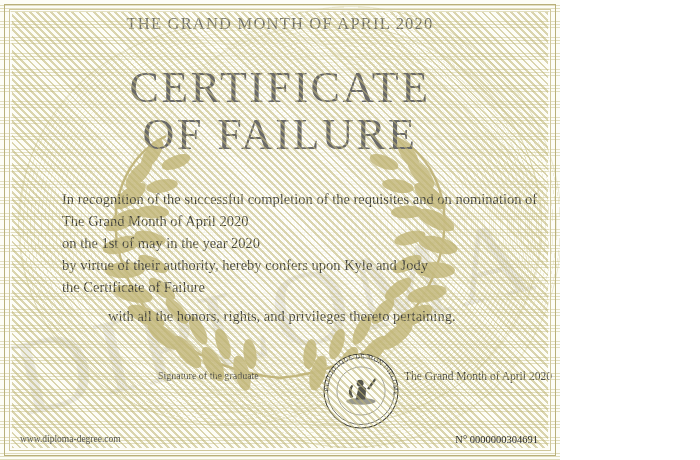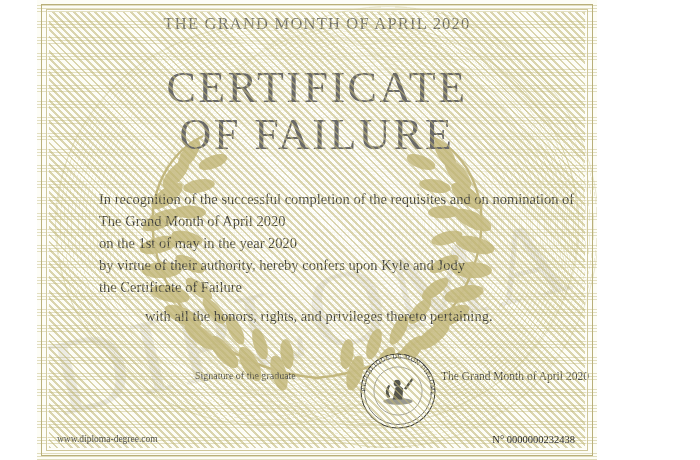--- a/index.html
+++ b/index.html
@@ -8,21 +8,20 @@
     background: #ffffff;
   }
   #certificate {
     position: relative;
     width: 560px;
     height: 460px;
     overflow: hidden;
     background: #fdfdf6;
     font-family: "Liberation Serif", serif;
     color: #3a3a3a;
-    margin-left: 37px;
   }
 
   
   .bg-base {
     position: absolute;
     inset: 0;
     background:
       repeating-linear-gradient(
         0deg,
         rgba(200,193,140,0.55) 0px,
@@ -299,15 +298,15 @@
       <path d="M57 47 l9 -12 l2 1.4 l-8.5 12.2 z"></path>
       <path d="M38 58 q-5 -8 1 -15 l2 1 q-4 6 0 13 z"></path>
     </g>
   </svg>
 
   <div class="frame-band"></div>
   <div class="frame-outer"></div>
   <div class="frame-inner"></div>
 
   <div class="footer-left">www.diploma-degree.com</div>
-  <div class="footer-right">N° 0000000232438</div>
+  <div class="footer-right">N° 0000000304691</div>
 
 </div>
 
 </body></html>

